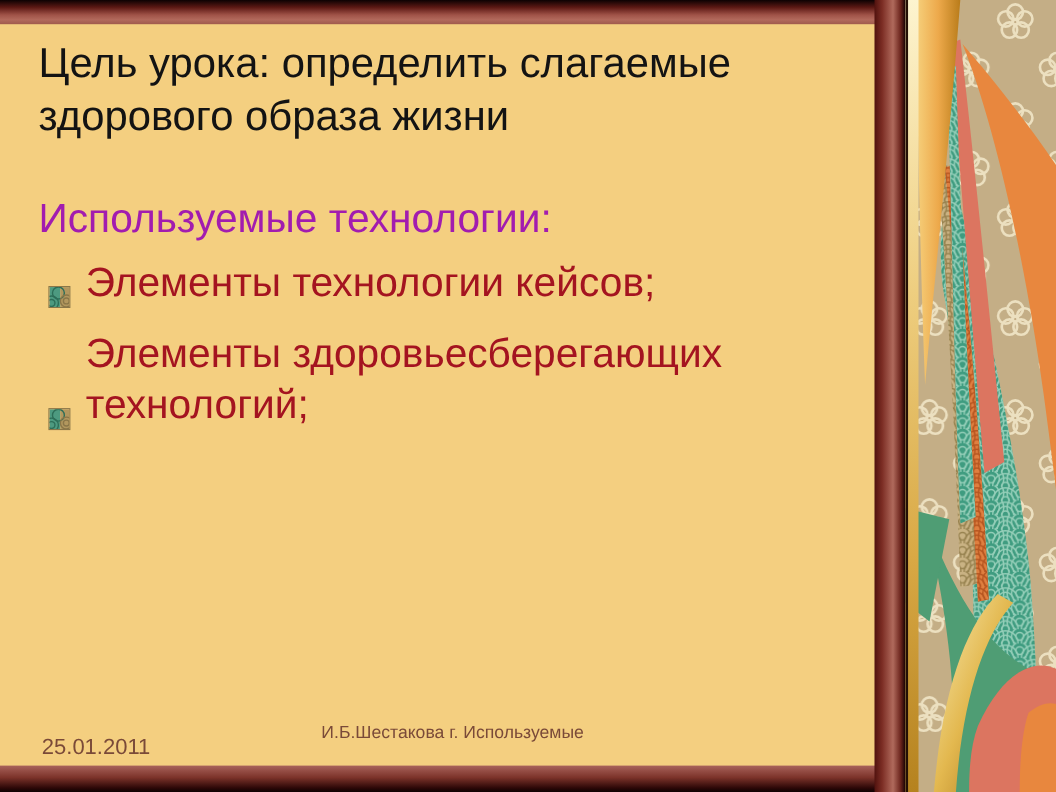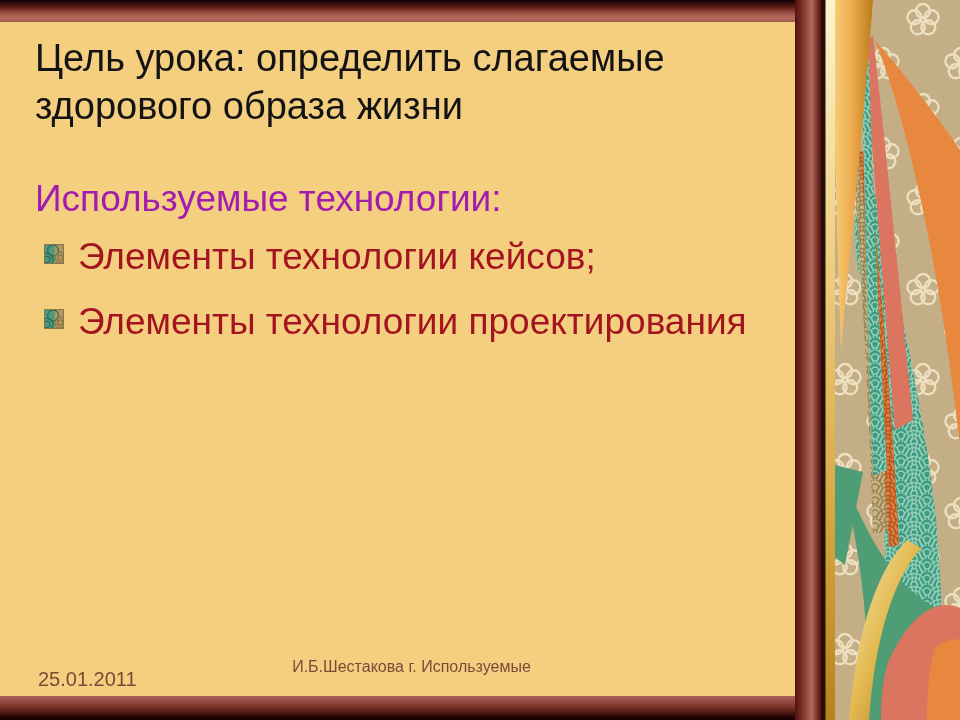--- a/index.html
+++ b/index.html
@@ -19,21 +19,21 @@
   
   .title{
     position:absolute;left:35px;top:34px;width:760px;
     font-size:38px;line-height:48px;color:#131313;letter-spacing:0px;
   }
   .subtitle{
     position:absolute;left:35px;top:176px;width:760px;
     font-size:37px;line-height:46px;color:#a21caf;
   }
   .bullets{position:absolute;left:44px;top:234px;width:730px;margin:0;padding:0;list-style:none;}
-  .bullets li{display:flex;align-items:flex-start;margin-bottom:19px;}
+  .bullets li{display:flex;align-items:flex-end;margin-bottom:19px;}
   .bullet-icon{flex:0 0 20px;width:20px;height:20px;margin:10px 14px 0 0;
     border:1px solid #8a7648;box-sizing:border-box;}
   .bullet-text{font-size:37px;line-height:46px;color:#a41420;}
   .footer-date{position:absolute;left:38px;top:668px;font-size:20px;color:#7a4a38;}
   .footer-credit{position:absolute;left:0;top:658px;width:823px;text-align:center;
     font-size:16px;color:#7a4a38;}
   
   .panel{position:absolute;left:823px;top:0;width:137px;height:720px;}
 </style>
 </head>
@@ -69,21 +69,21 @@
         <g fill="none" stroke="#2d6e58" stroke-width="1.4">
           <circle cx="2" cy="16" r="7"></circle>
             <circle cx="2" cy="16" r="3.5"></circle>
             <circle cx="9" cy="6" r="6"></circle>
         </g>
         <g fill="none" stroke="#8a7648" stroke-width="1.4">
           <circle cx="17" cy="14" r="6"></circle>
             <circle cx="17" cy="14" r="3"></circle>
         </g>
       </svg>
-      <span class="bullet-text">Элементы технологии проектирования</span>
+      <span class="bullet-text">Элементы здоровьесберегающих технологий;</span>
     </li>
   </ul>
 
   <div class="footer-date">25.01.2011</div>
   <div class="footer-credit">И.Б.Шестакова г. Используемые</div>
 
   <div class="band-top"></div>
   <div class="band-bottom"></div>
   <div class="band-right"></div>
 </div>

